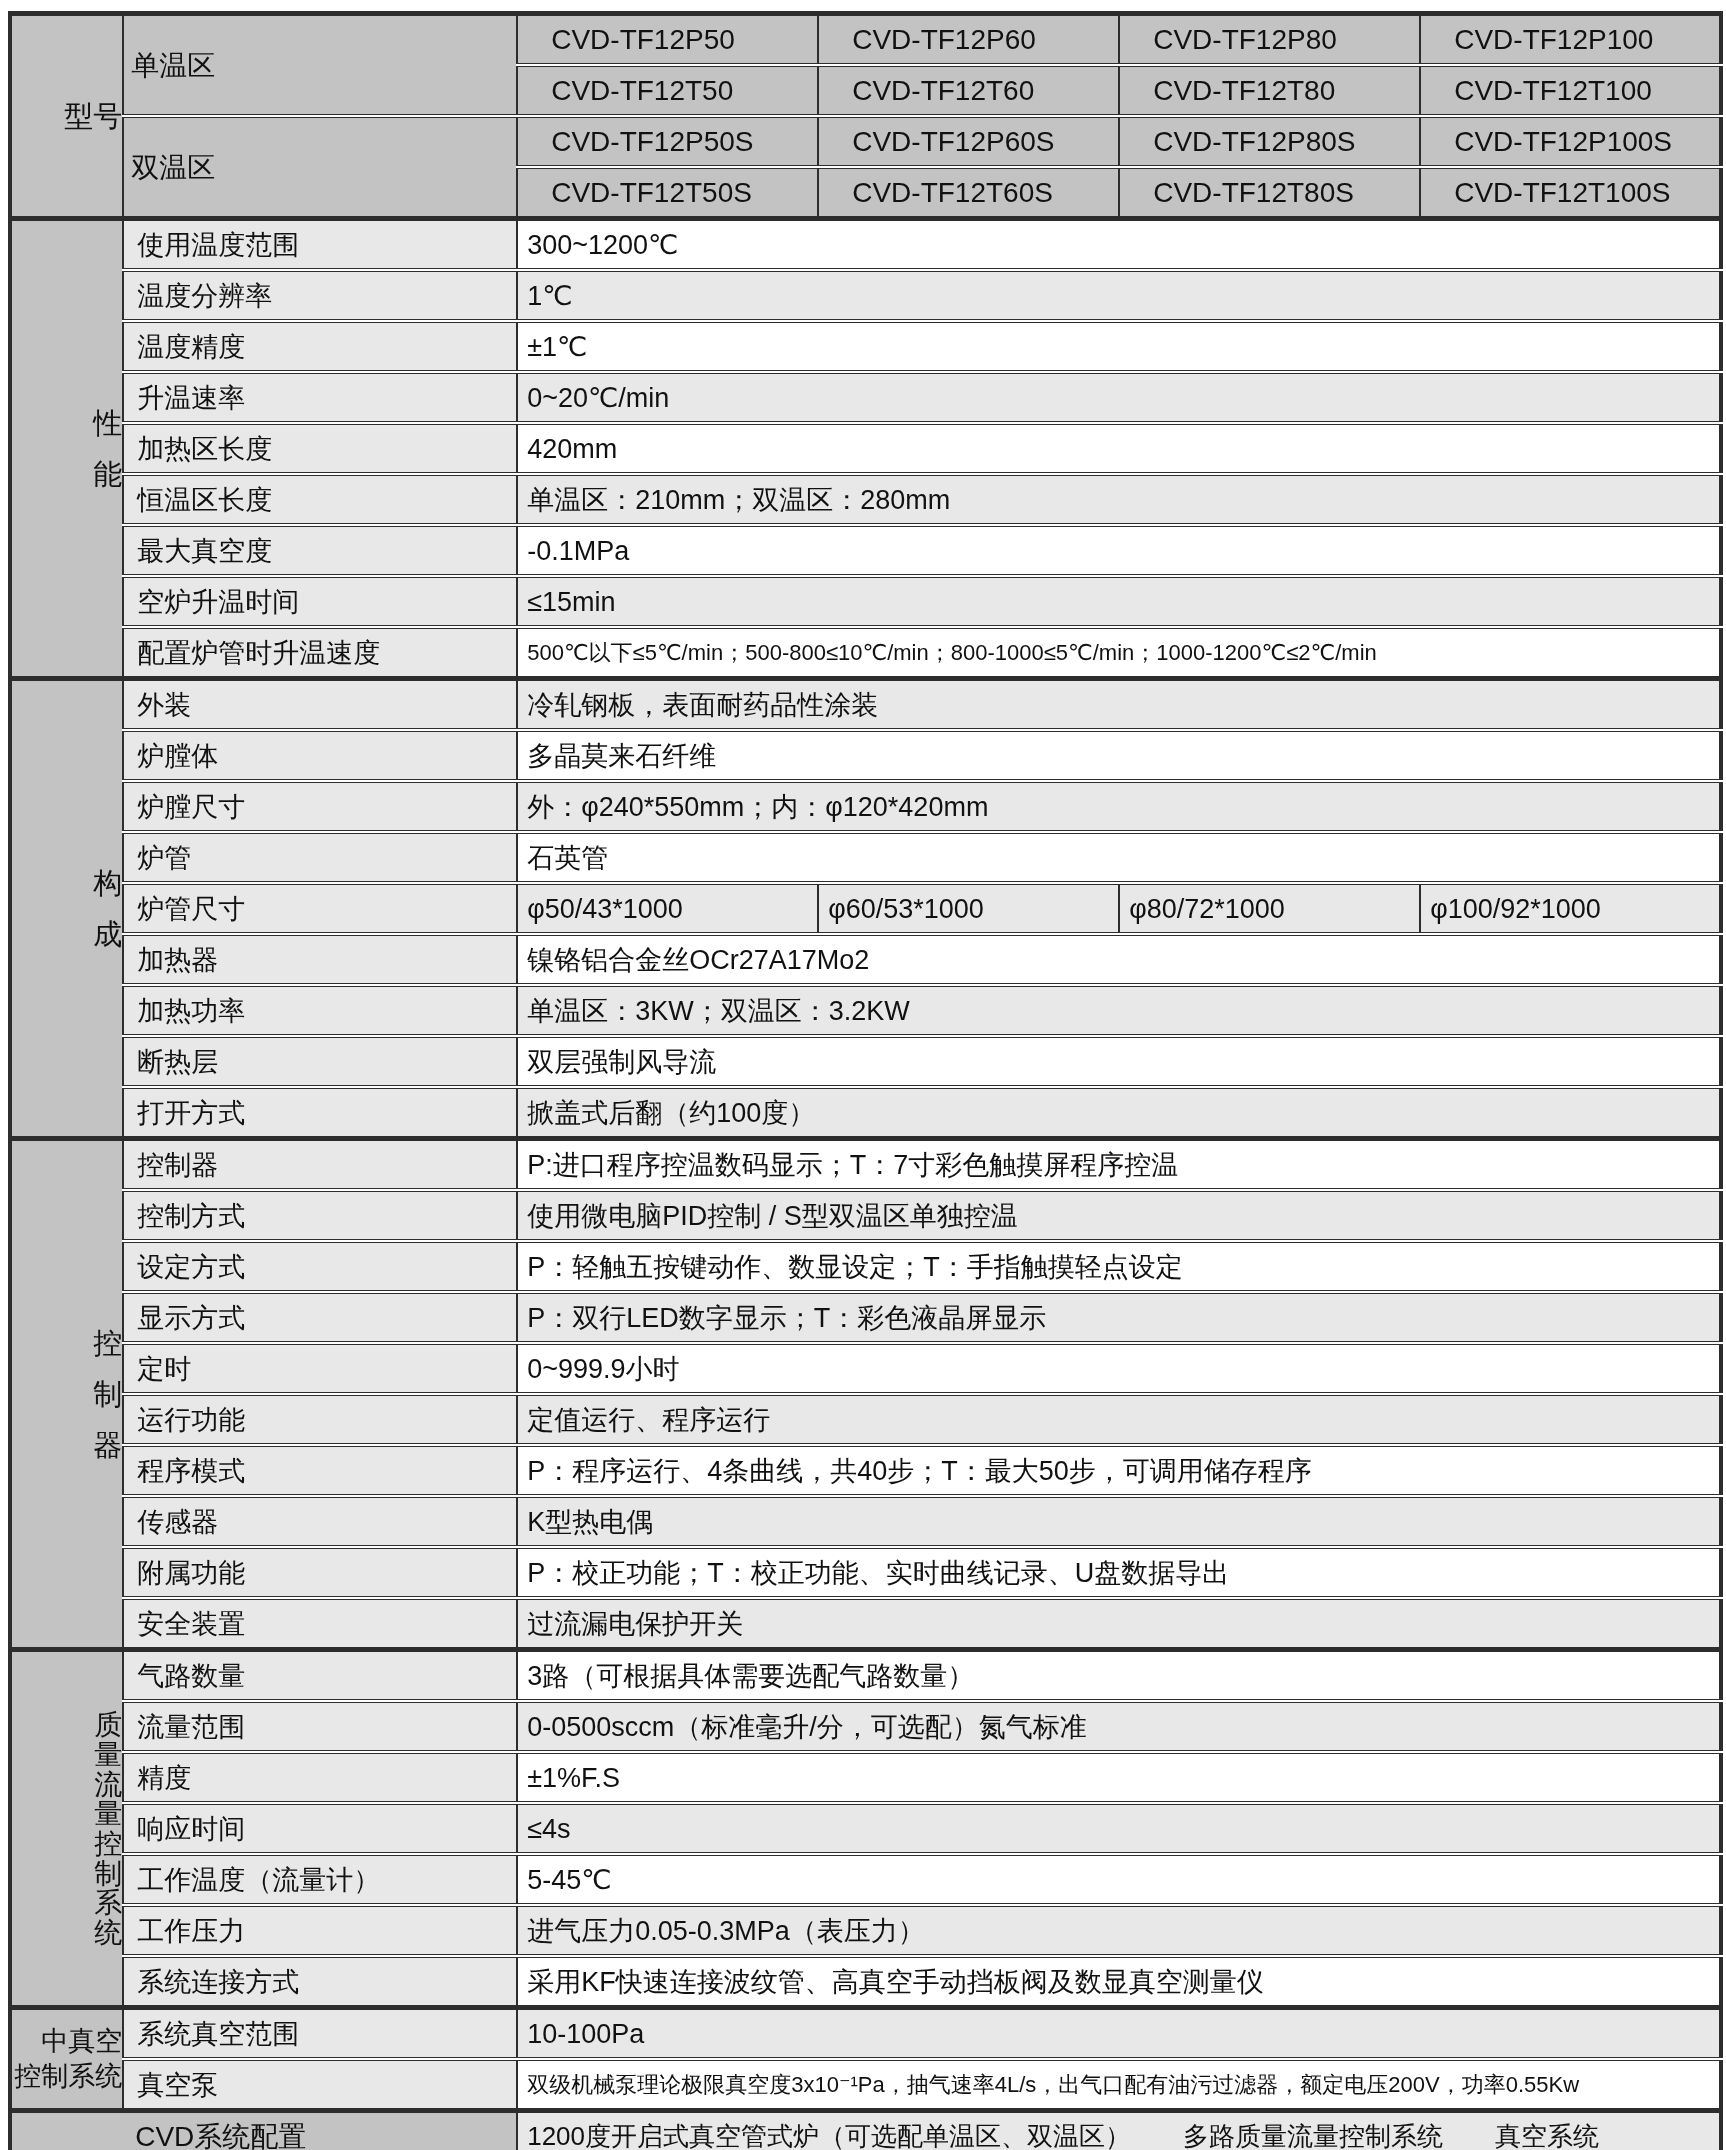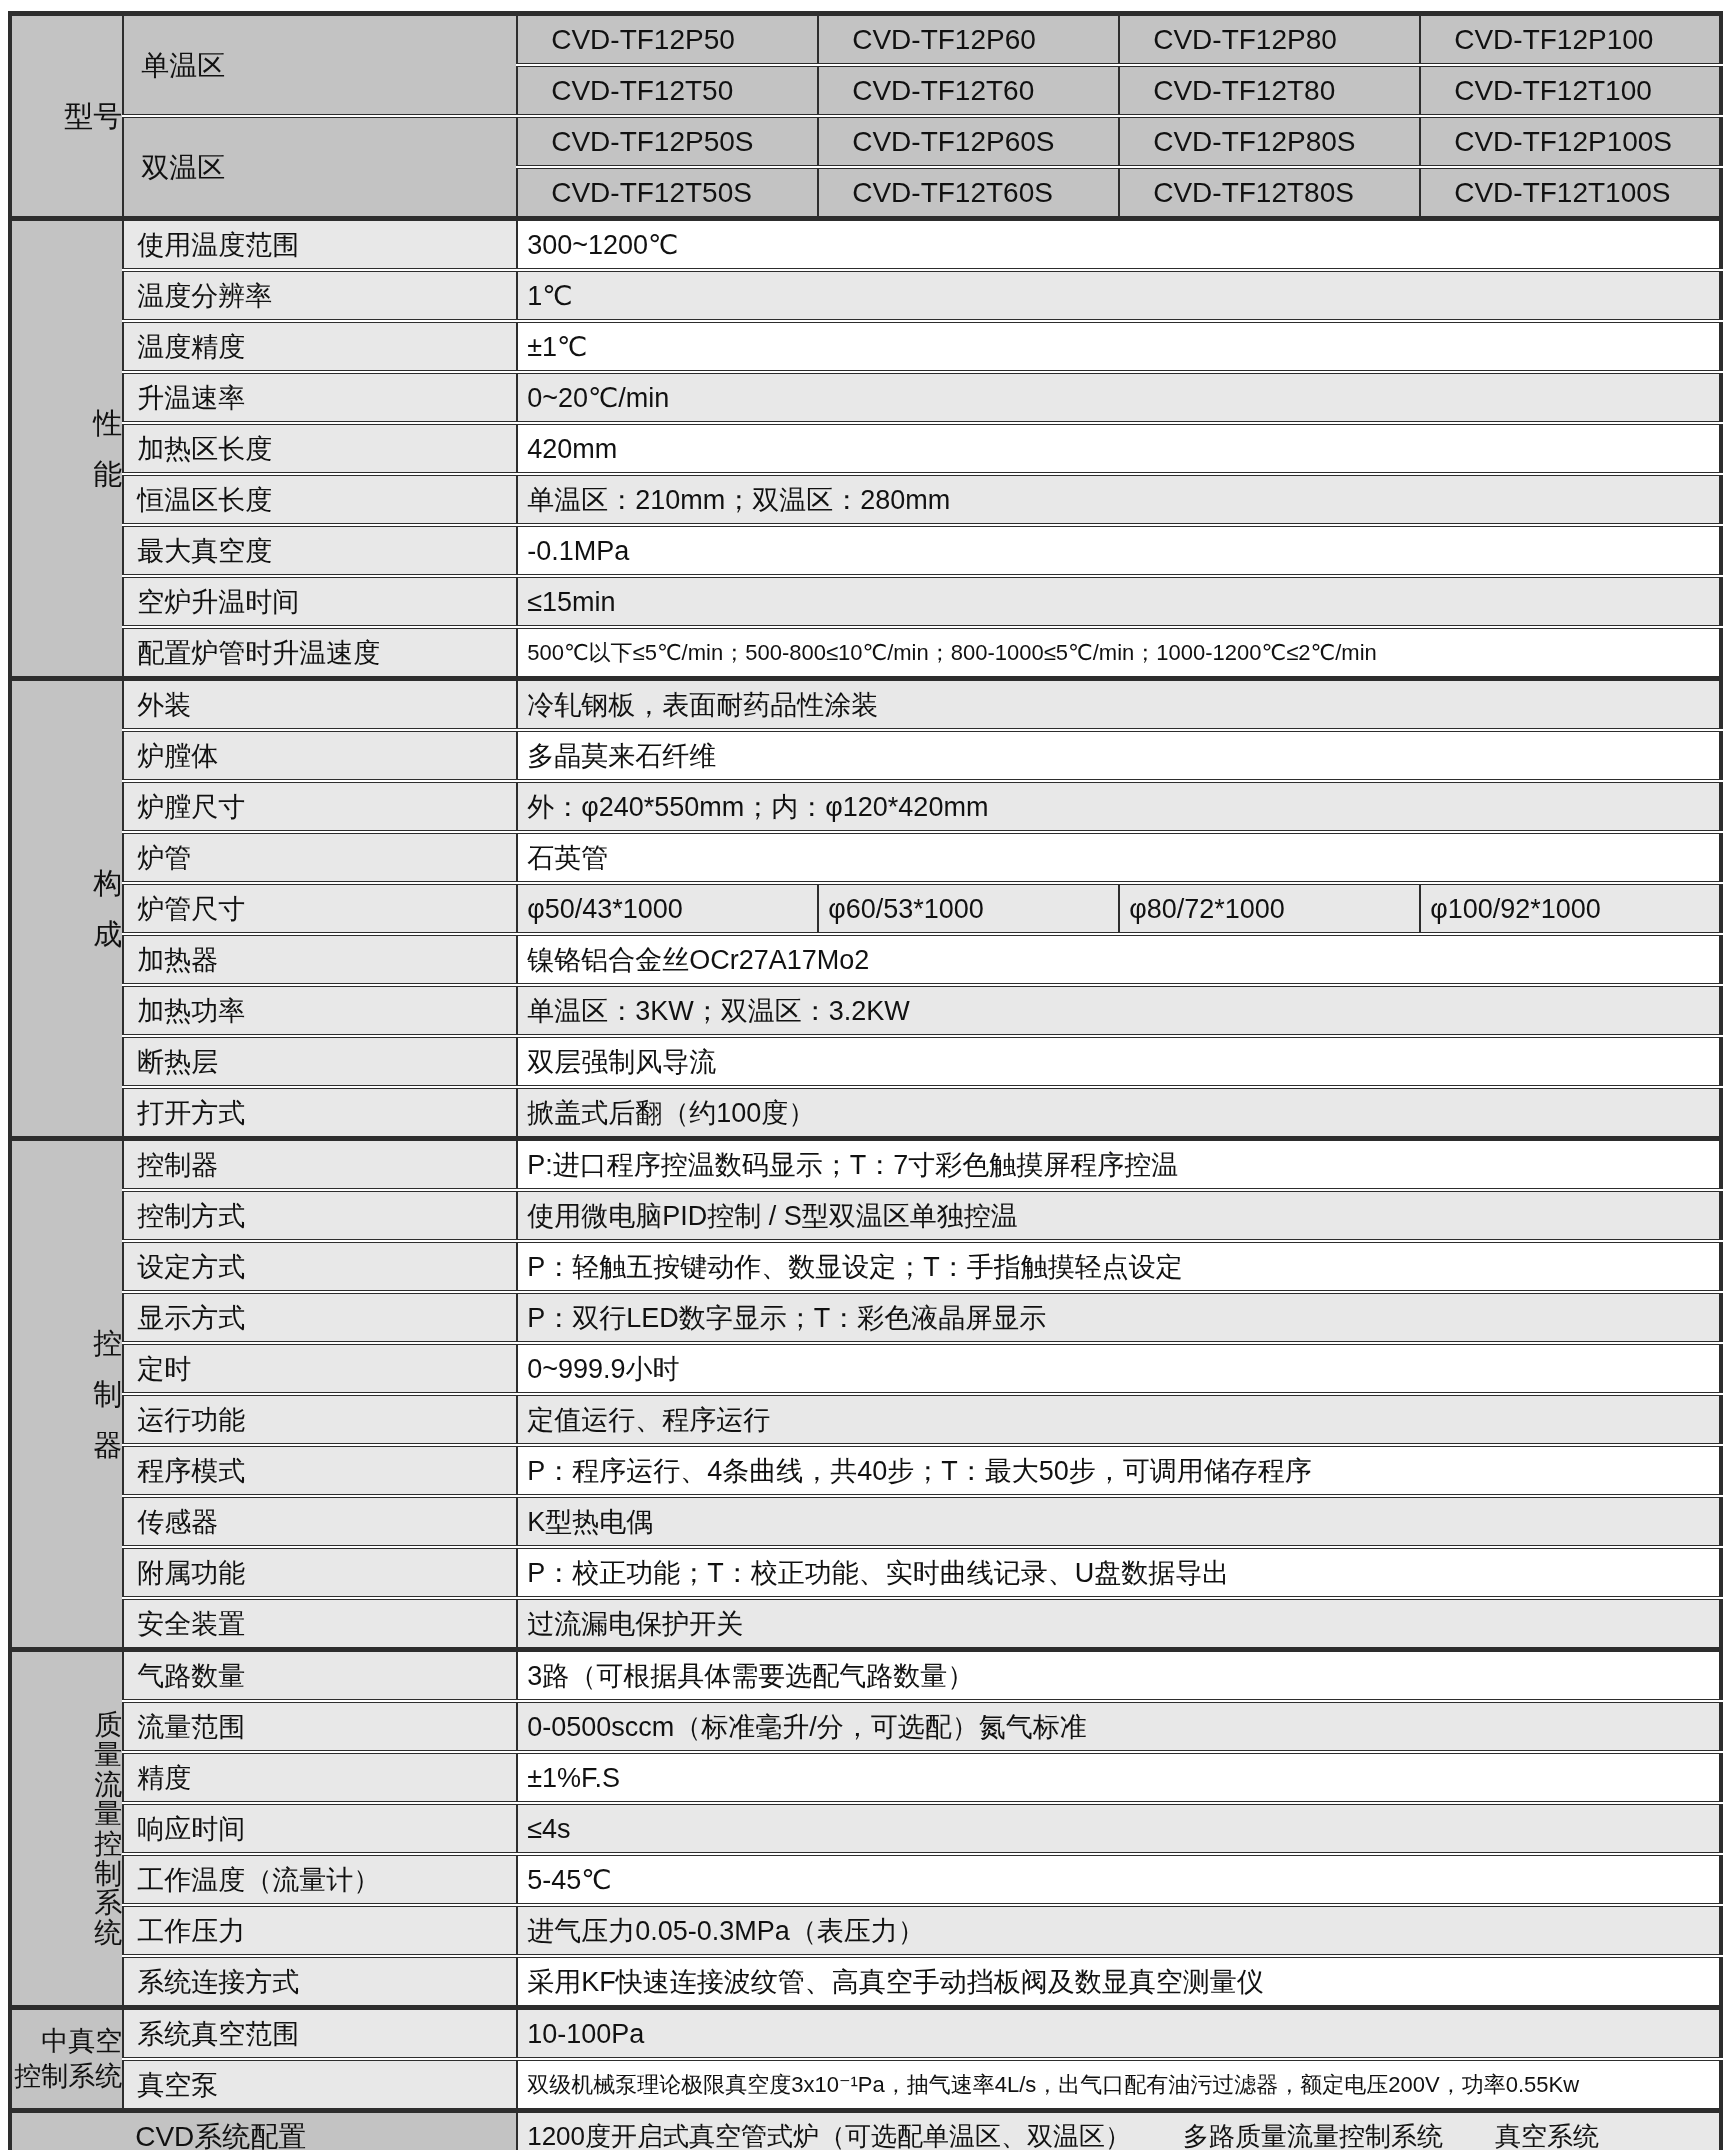--- a/index.html
+++ b/index.html
@@ -34,21 +34,21 @@
     text-align:right;
     padding:0;
     font-size:29px;
     white-space:pre-line;
     line-height:1.75;
   }
   td.cat.compact{line-height:1.06;font-size:28px;}
   td.cat.twoline{line-height:1.32;font-size:27px;}
   td.zone{
     background:#c3c3c3;
-    padding-left:17px;
+    padding-left:7px;
     font-size:28px;
     text-align:left;
   }
   td.model{
     background:#c3c3c3;
     padding-left:33px;
     font-size:28px;
   }
   td.lab{
     background:#e8e8e8;

